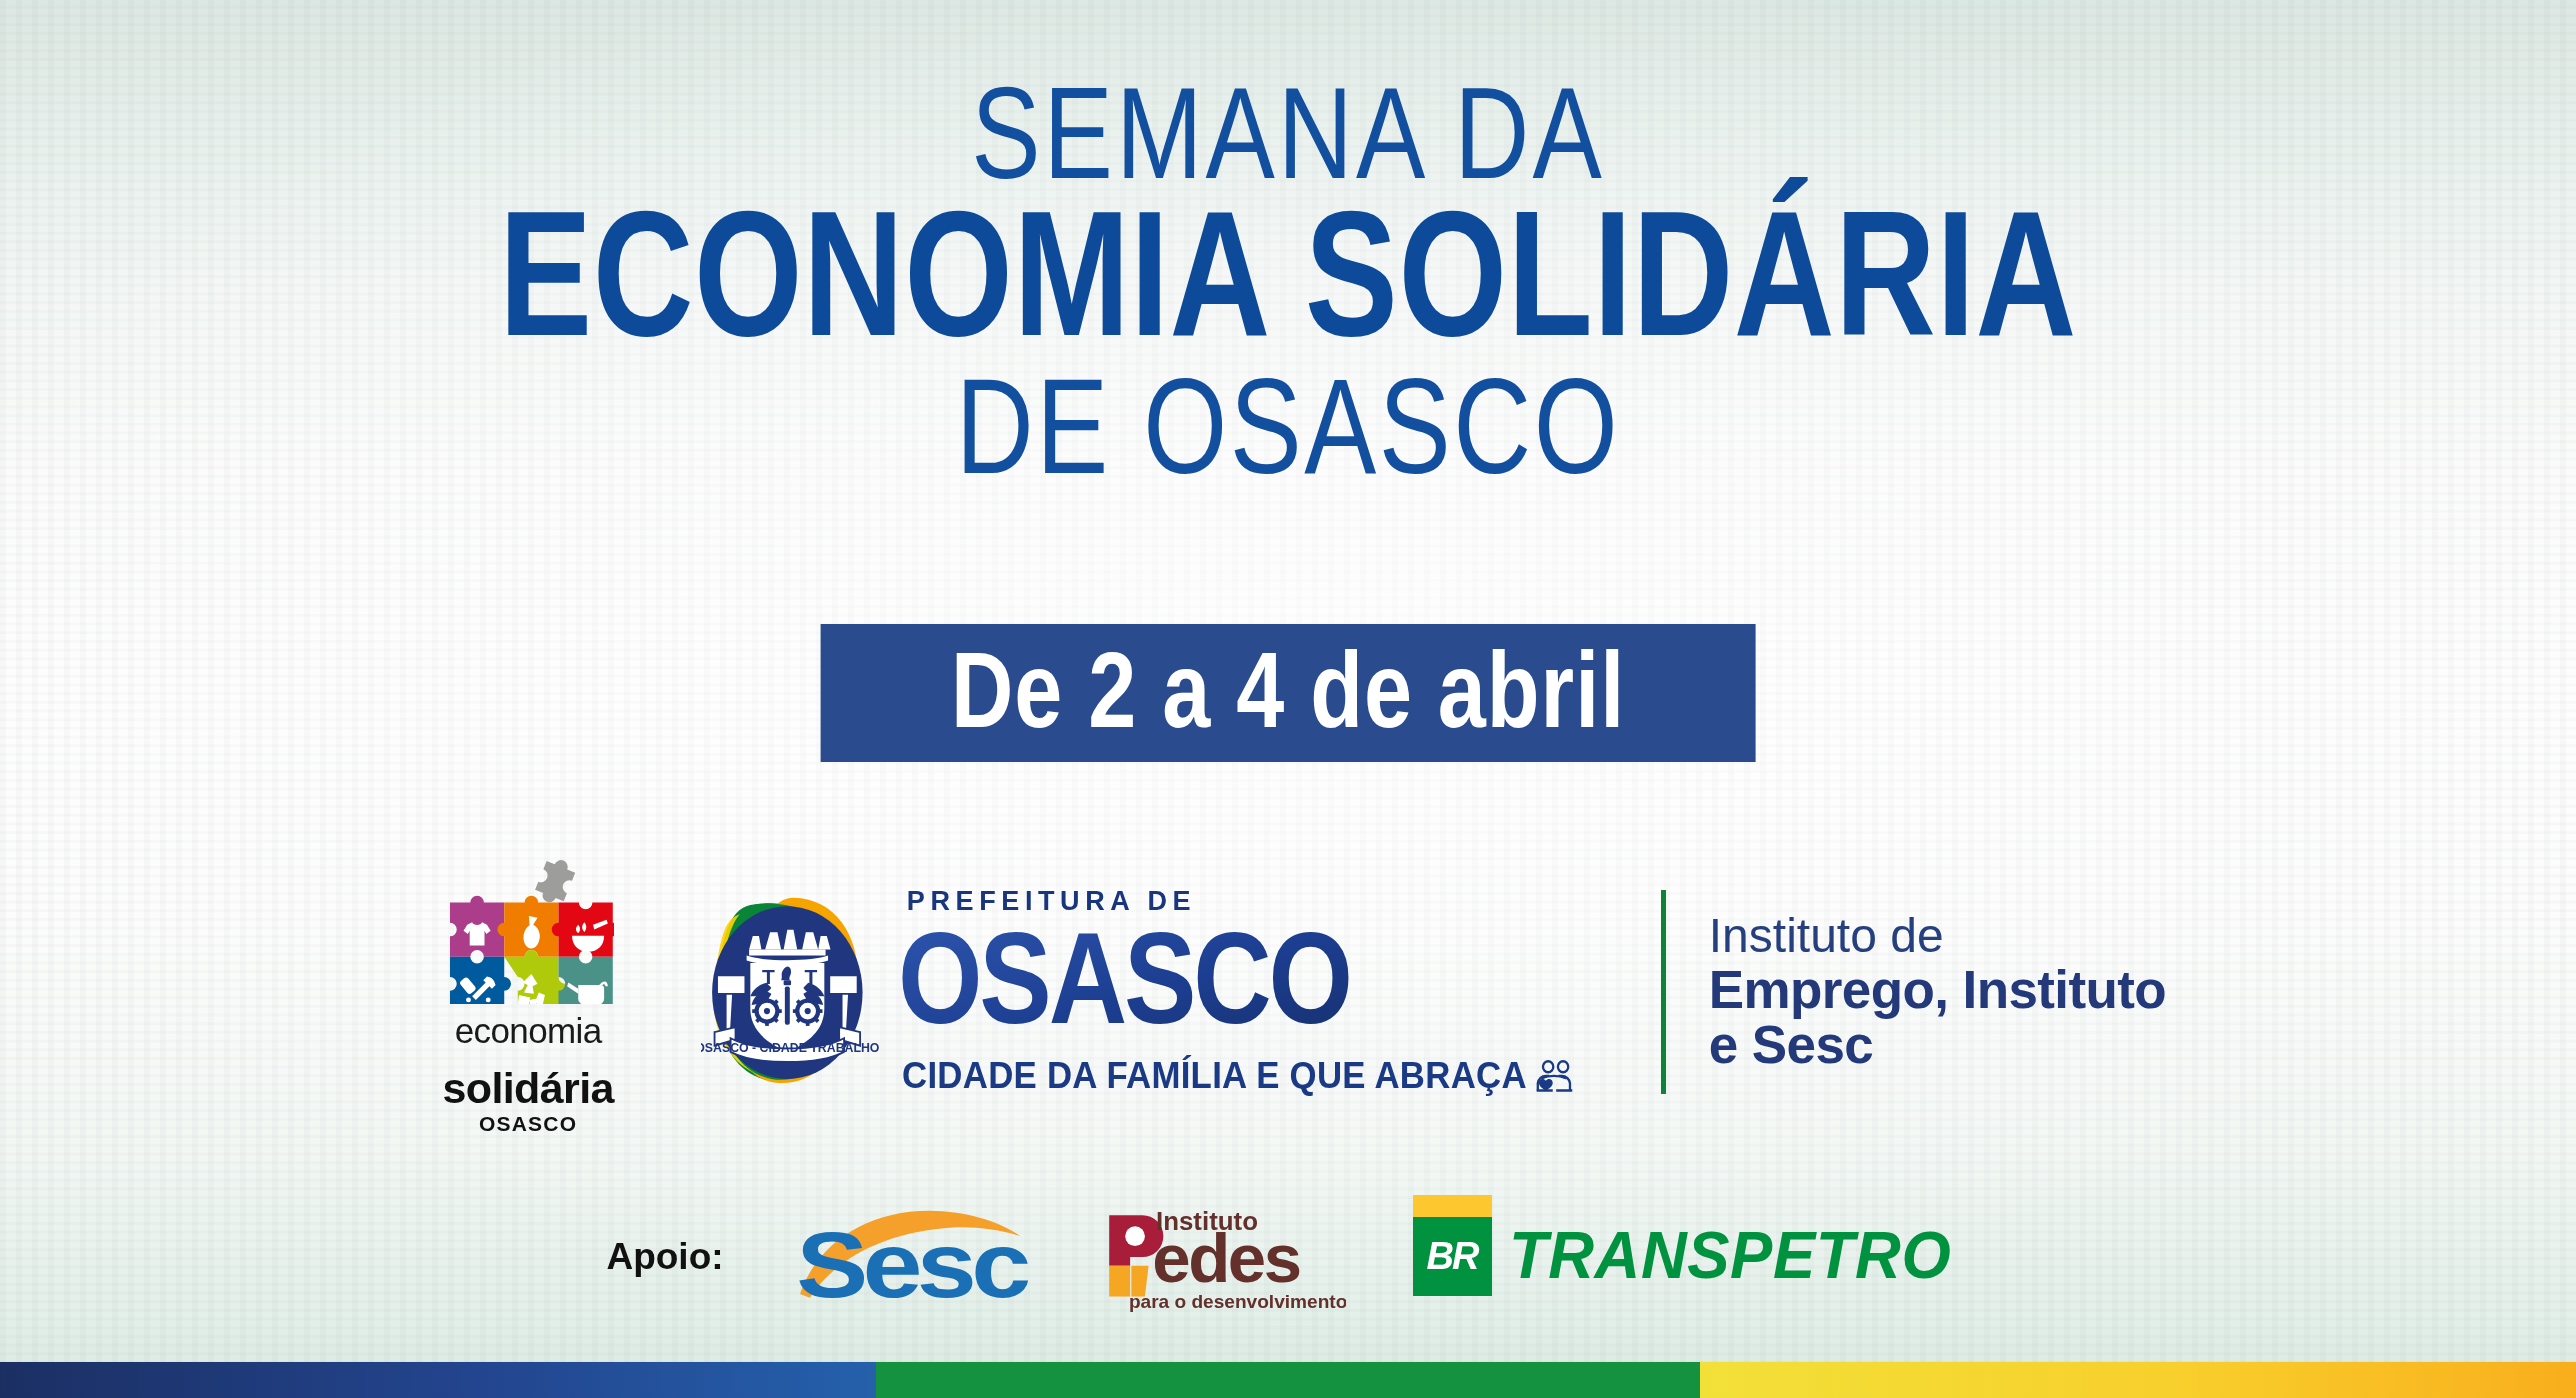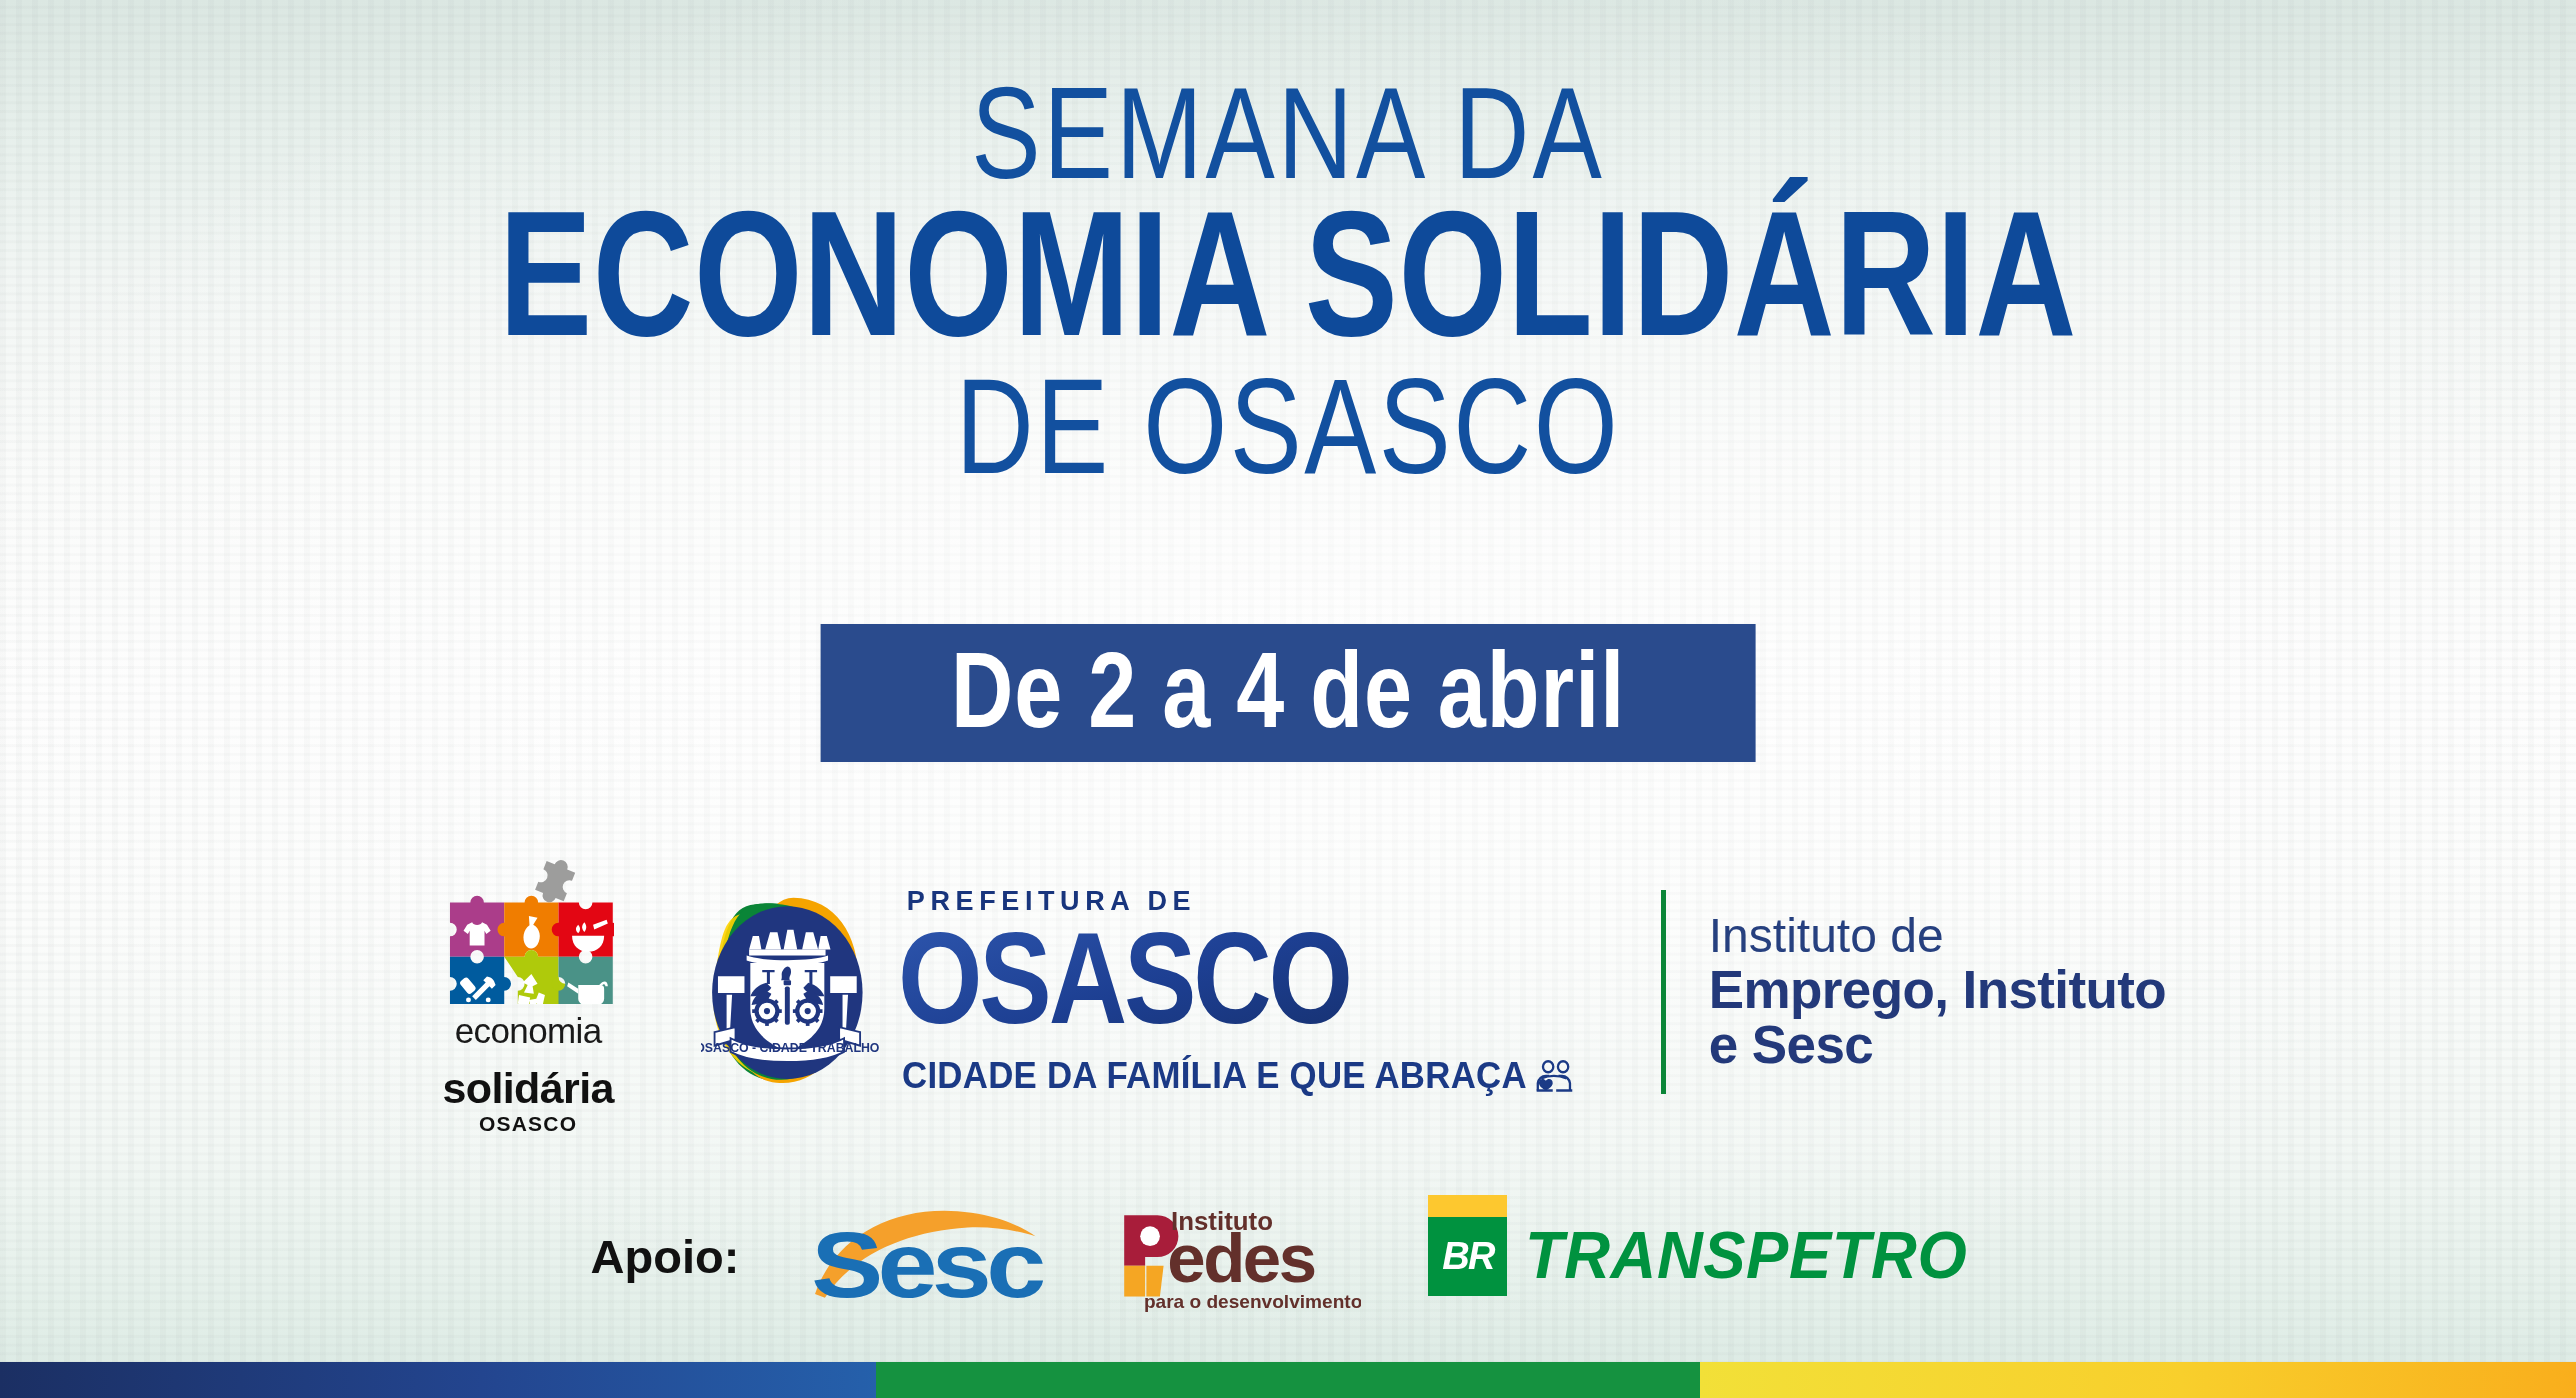--- a/index.html
+++ b/index.html
@@ -129,21 +129,21 @@
     font-size:53px;font-weight:700;color:#23397a;line-height:1.04;letter-spacing:-0.6px;
   }
 
   
   .support-row{
     position:absolute;left:0;right:0;top:1190px;height:133px;
     display:flex;align-items:center;justify-content:center;gap:67px;
   }
   .apoio-label{
     font-family:"Liberation Sans Narrow","Liberation Sans",sans-serif;
-    font-size:47px;font-weight:700;color:#111;letter-spacing:0;
+    font-size:37px;font-weight:700;color:#111;letter-spacing:0;
   }
   .sesc-logo{position:relative;width:241px;height:117px;}
   .redes-logo{position:relative;width:247px;height:117px;}
   .transpetro-logo{display:flex;align-items:flex-start;gap:17.3px;}
   .br-badge{
     width:79px;height:79px;background:#00923f;position:relative;flex:0 0 auto;
     display:flex;align-items:center;justify-content:center;
   }
   .br-badge .ystrip{position:absolute;left:0;top:-22px;width:100%;height:22px;background:#fdc82f;}
   .br-badge .brtext{

